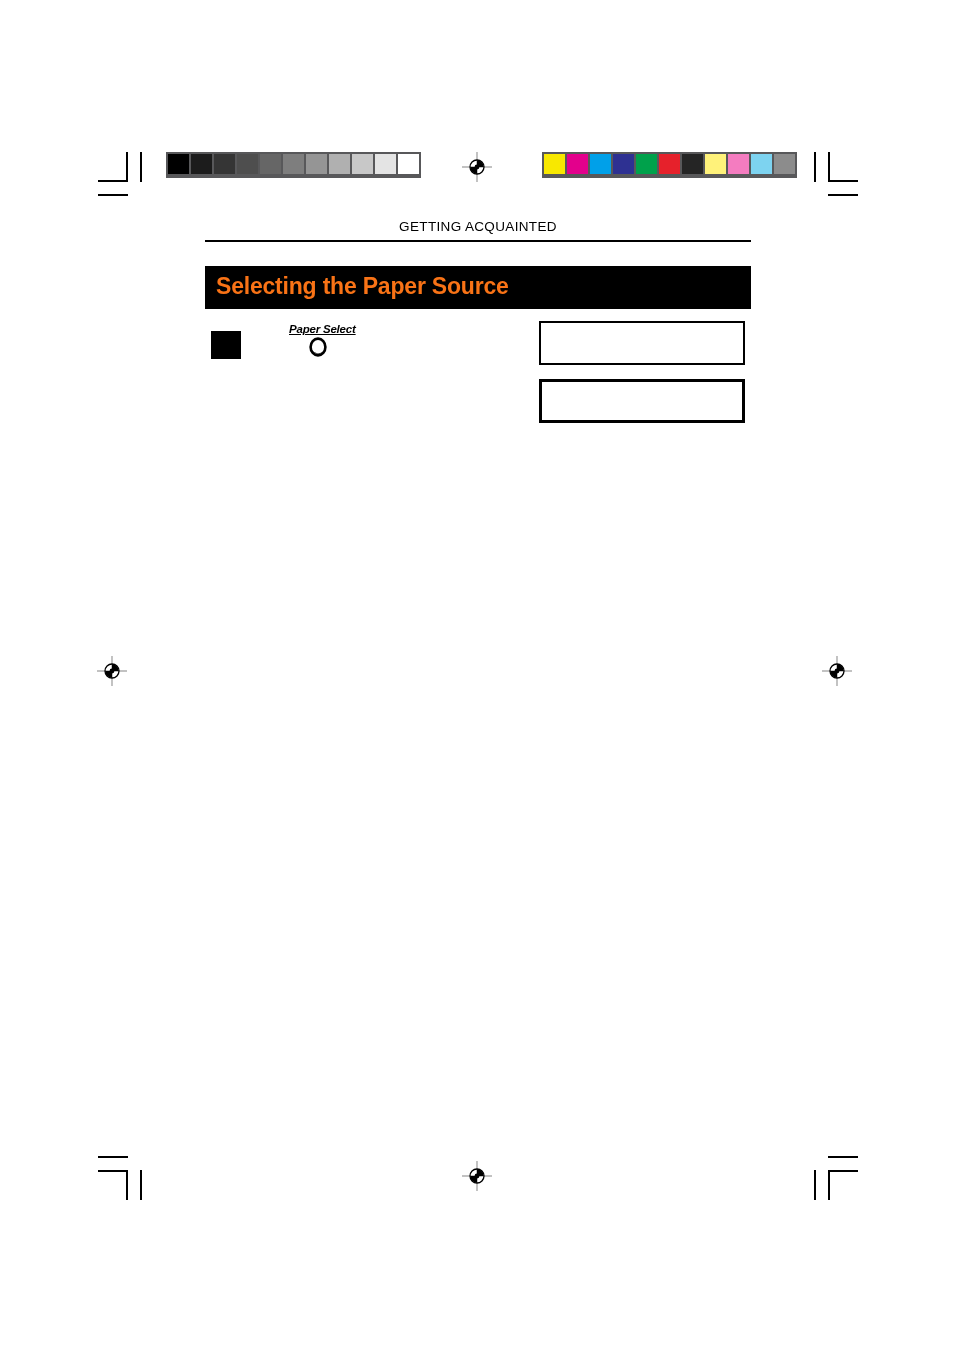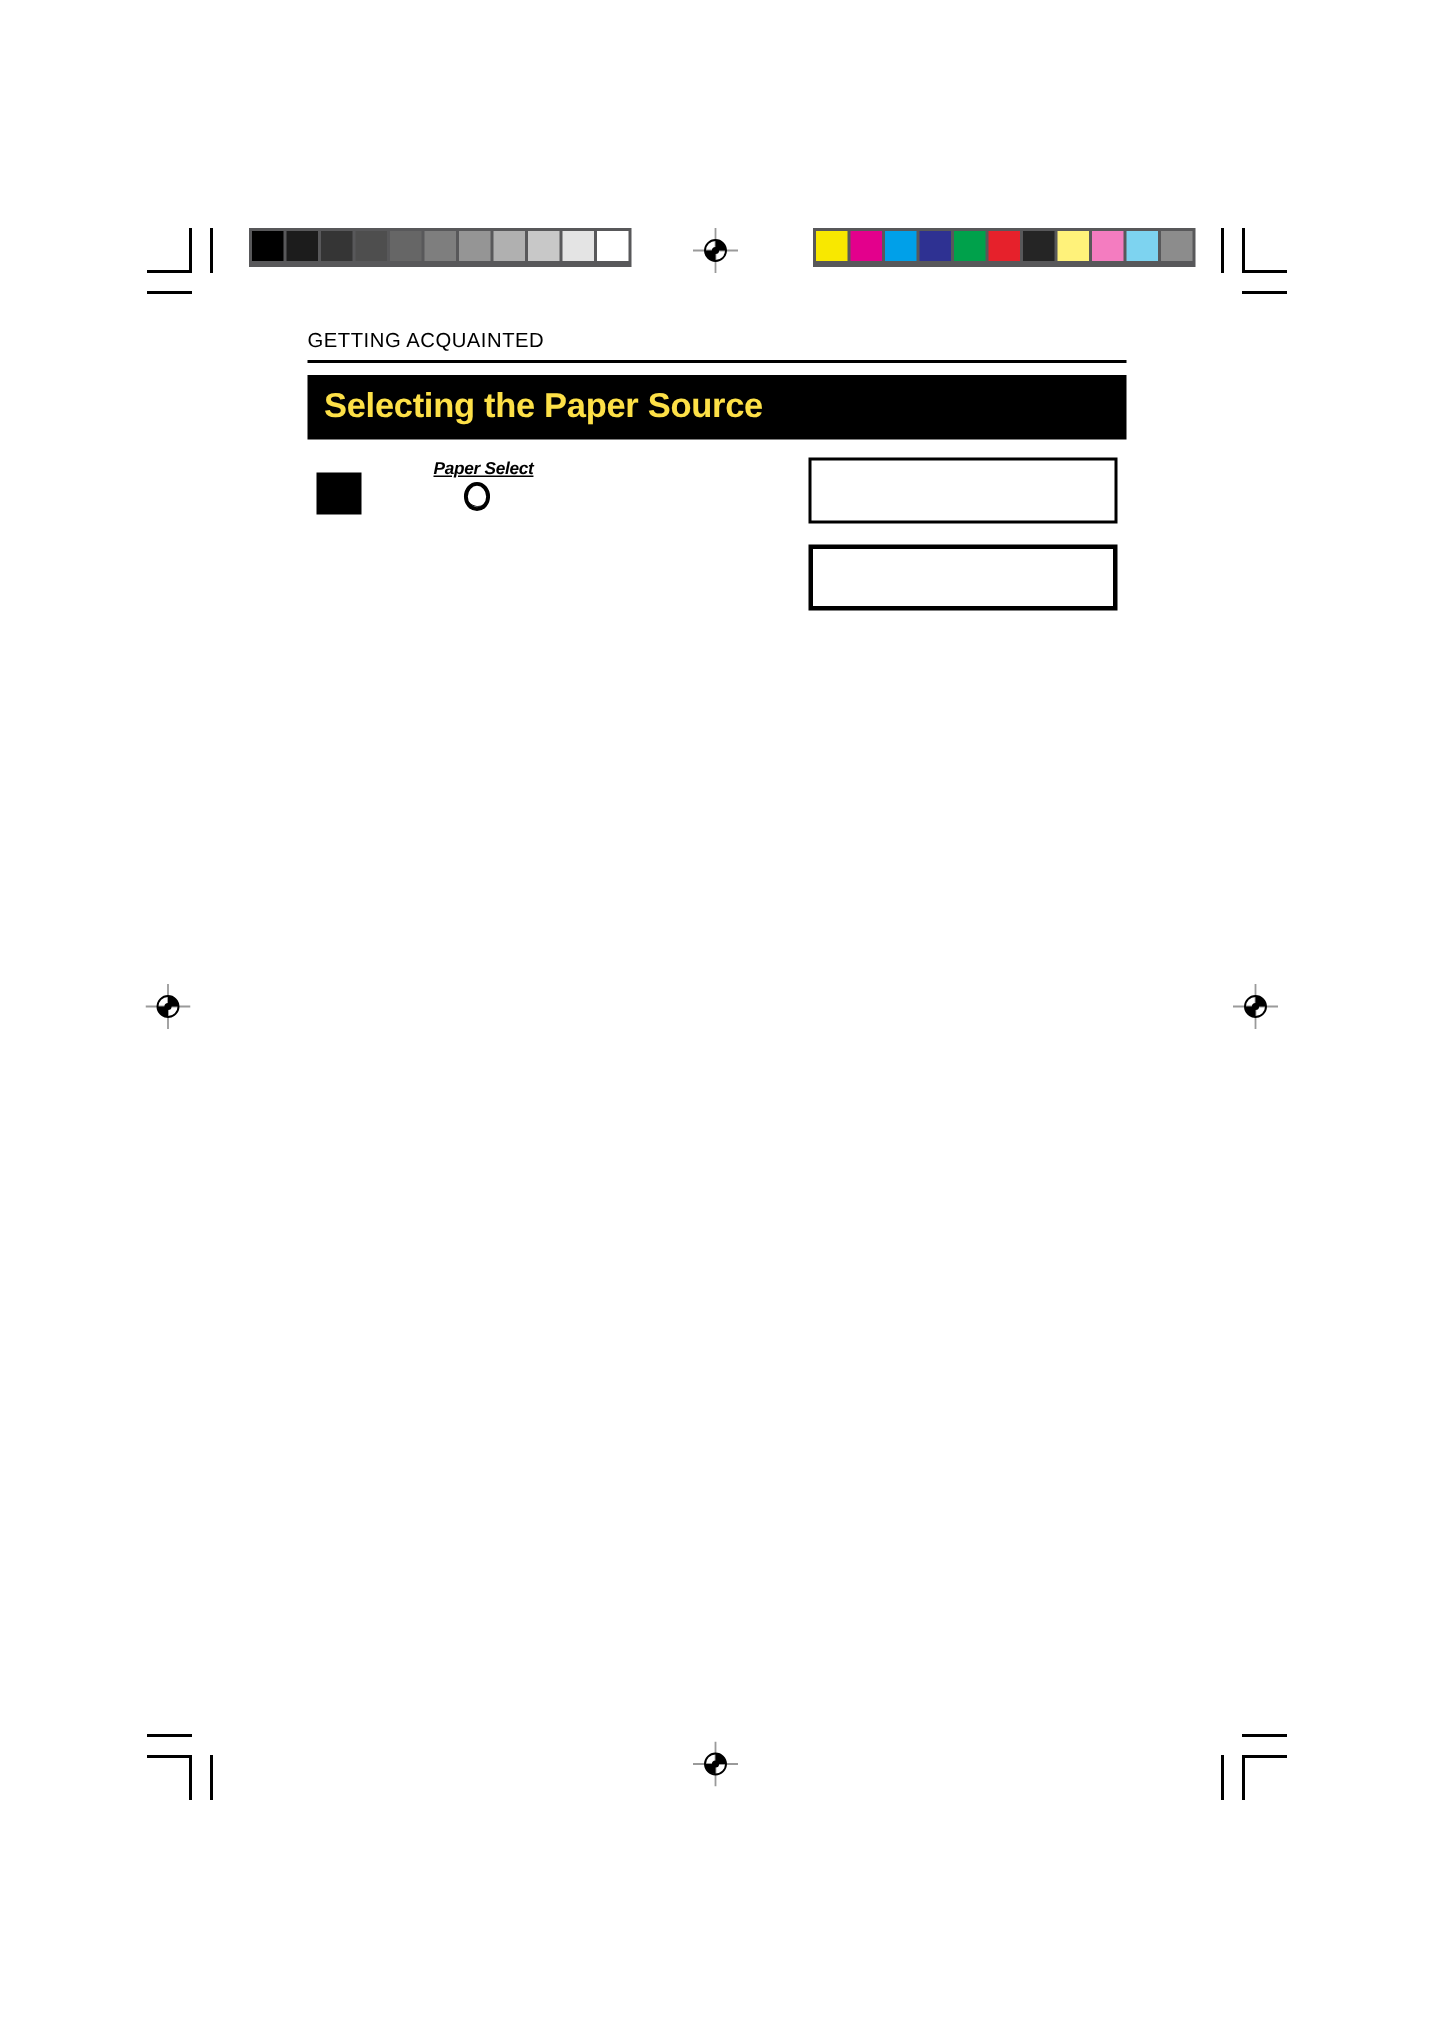--- a/index.html
+++ b/index.html
@@ -69,38 +69,39 @@
     width: 546px;
   }
 
   .running-head {
     font-size: 13.5px;
     letter-spacing: 0.35px;
     color: #000000;
     font-weight: 400;
     line-height: 16px;
     padding-bottom: 3px;
+    text-align: center;
   }
 
   .head-rule {
     height: 2px;
     background: #000000;
     width: 100%;
     margin-top: 2px;
   }
 
   .section-banner {
     background: #000000;
-    color: #fde047;
+    color: #f97316;
     font-size: 23px;
     font-weight: bold;
     letter-spacing: -0.2px;
     padding: 7px 11px 9px 11px;
     box-sizing: border-box;
-    margin-top: 8px;
+    margin-top: 24px;
     width: 100%;
   }
 
   .content-row {
     position: relative;
     margin-top: 18px;
     height: 130px;
   }
 
   .step-marker {

